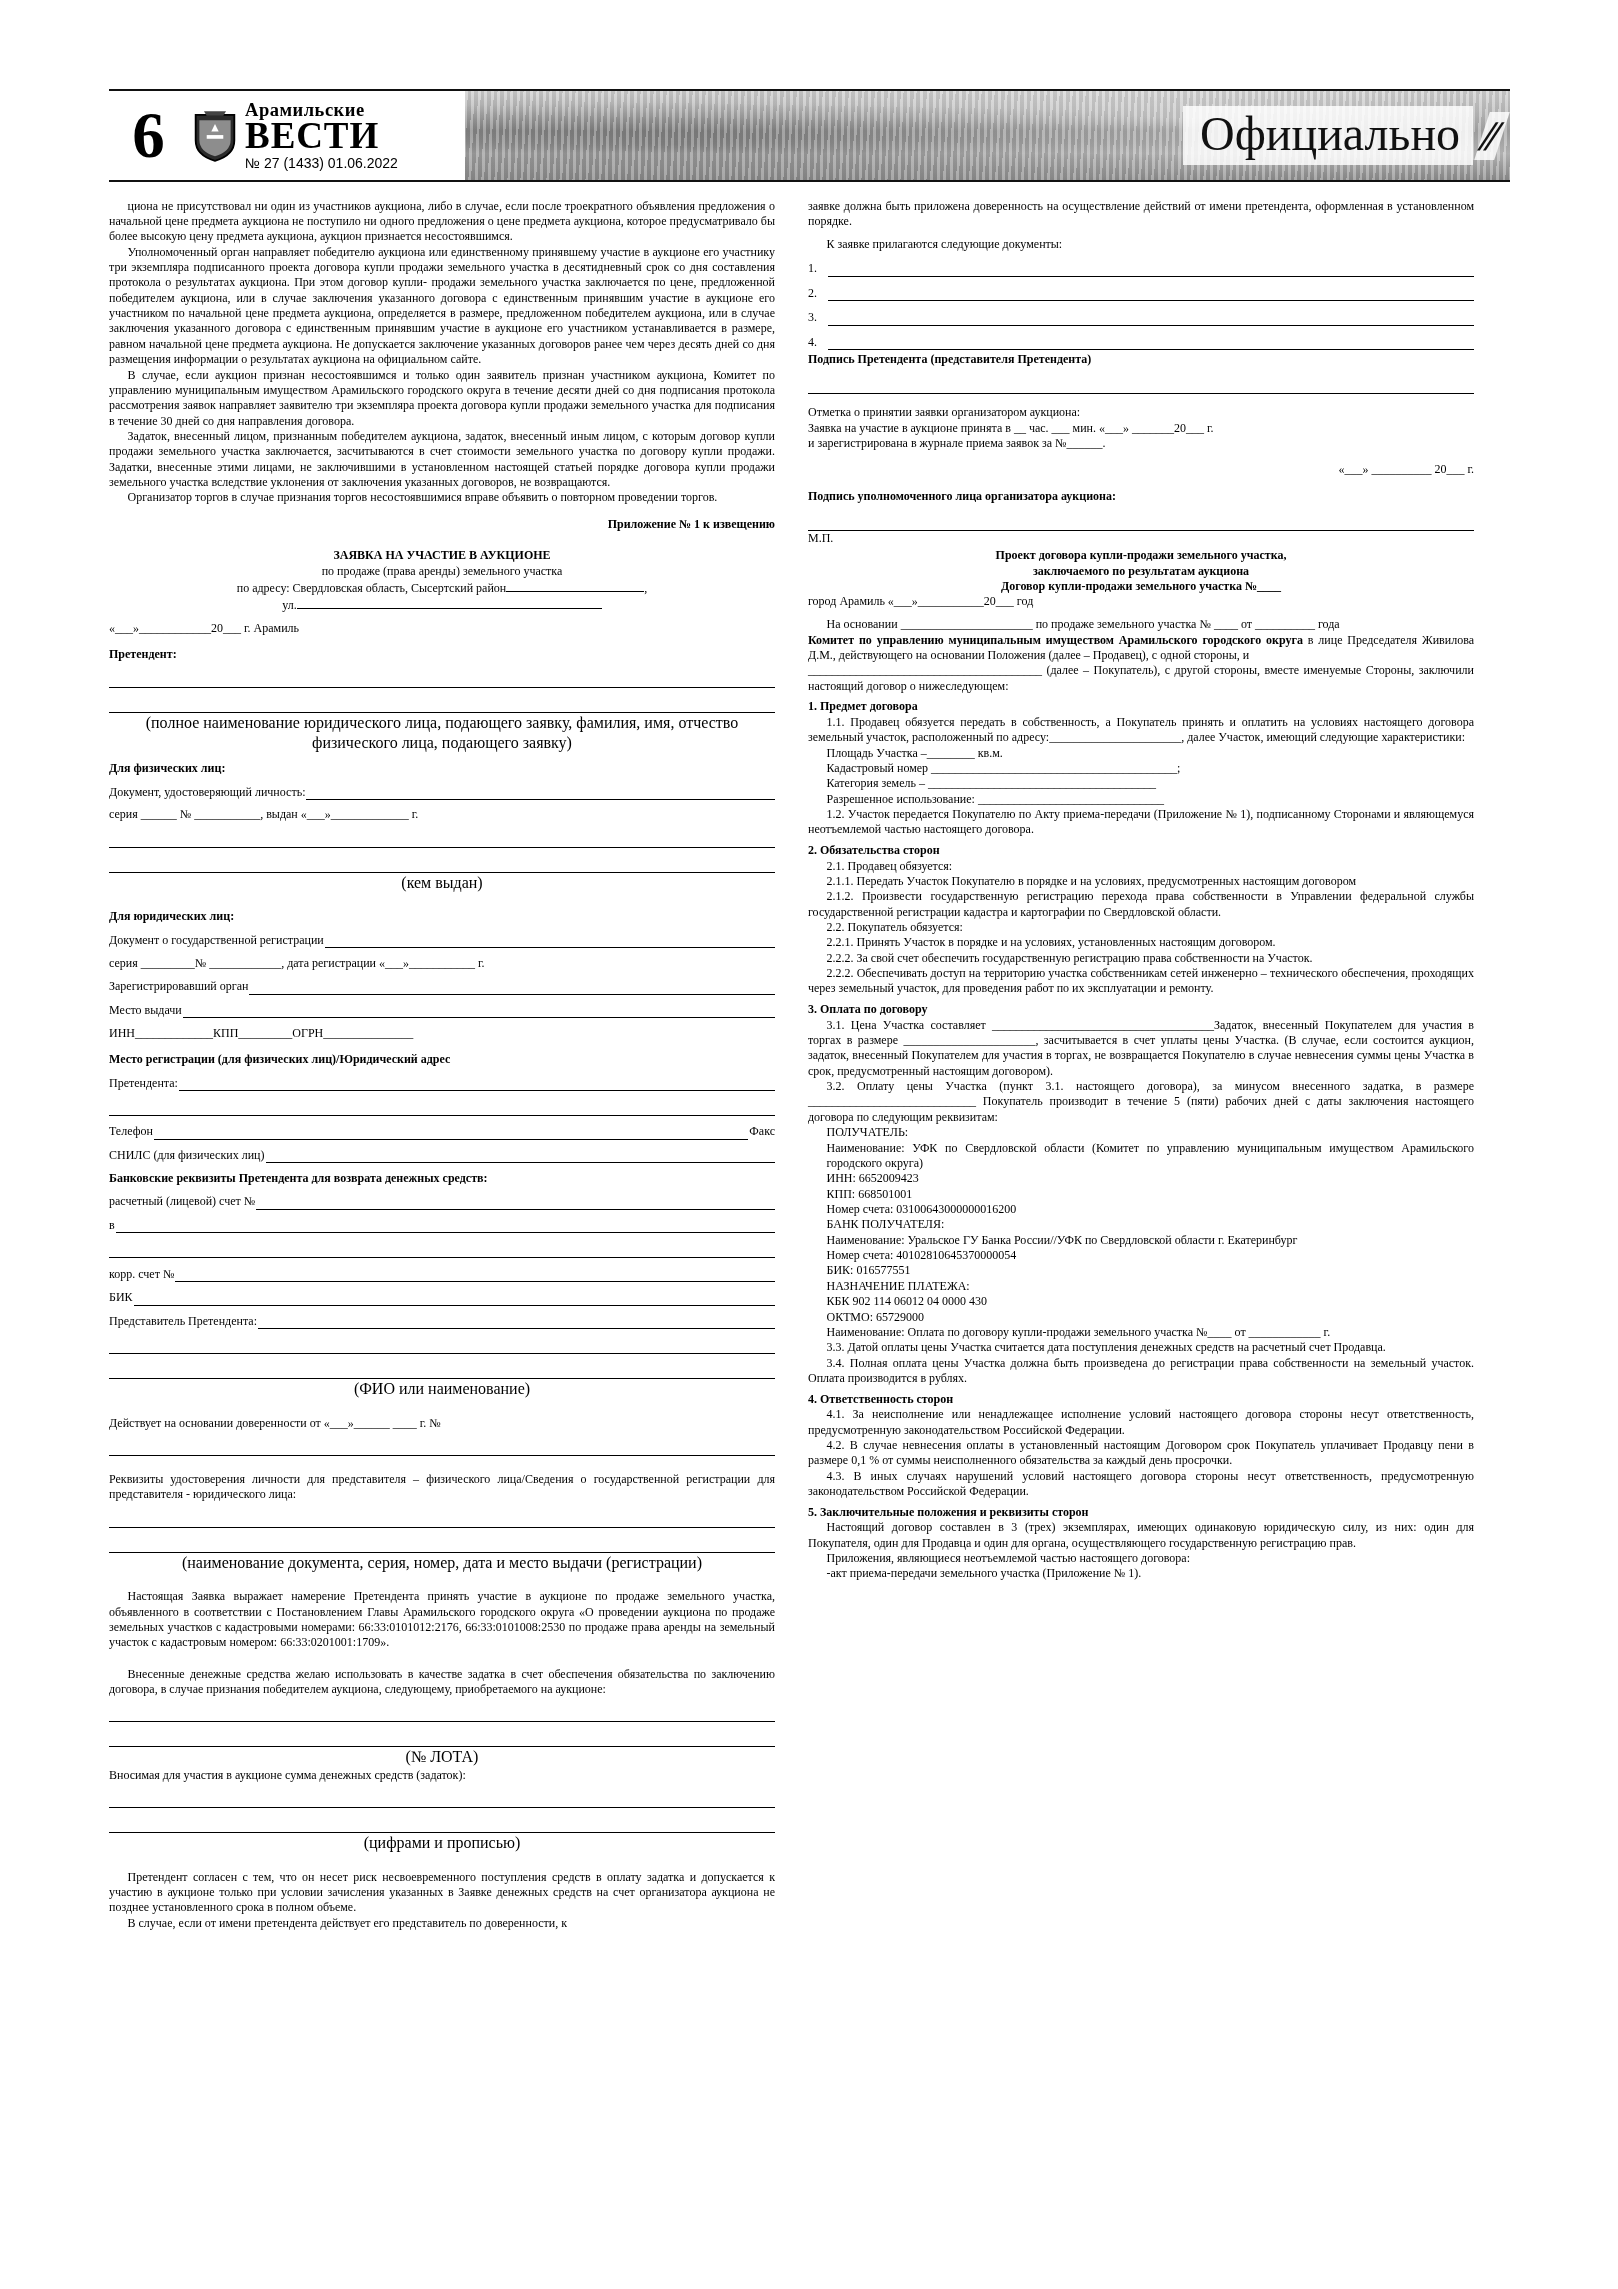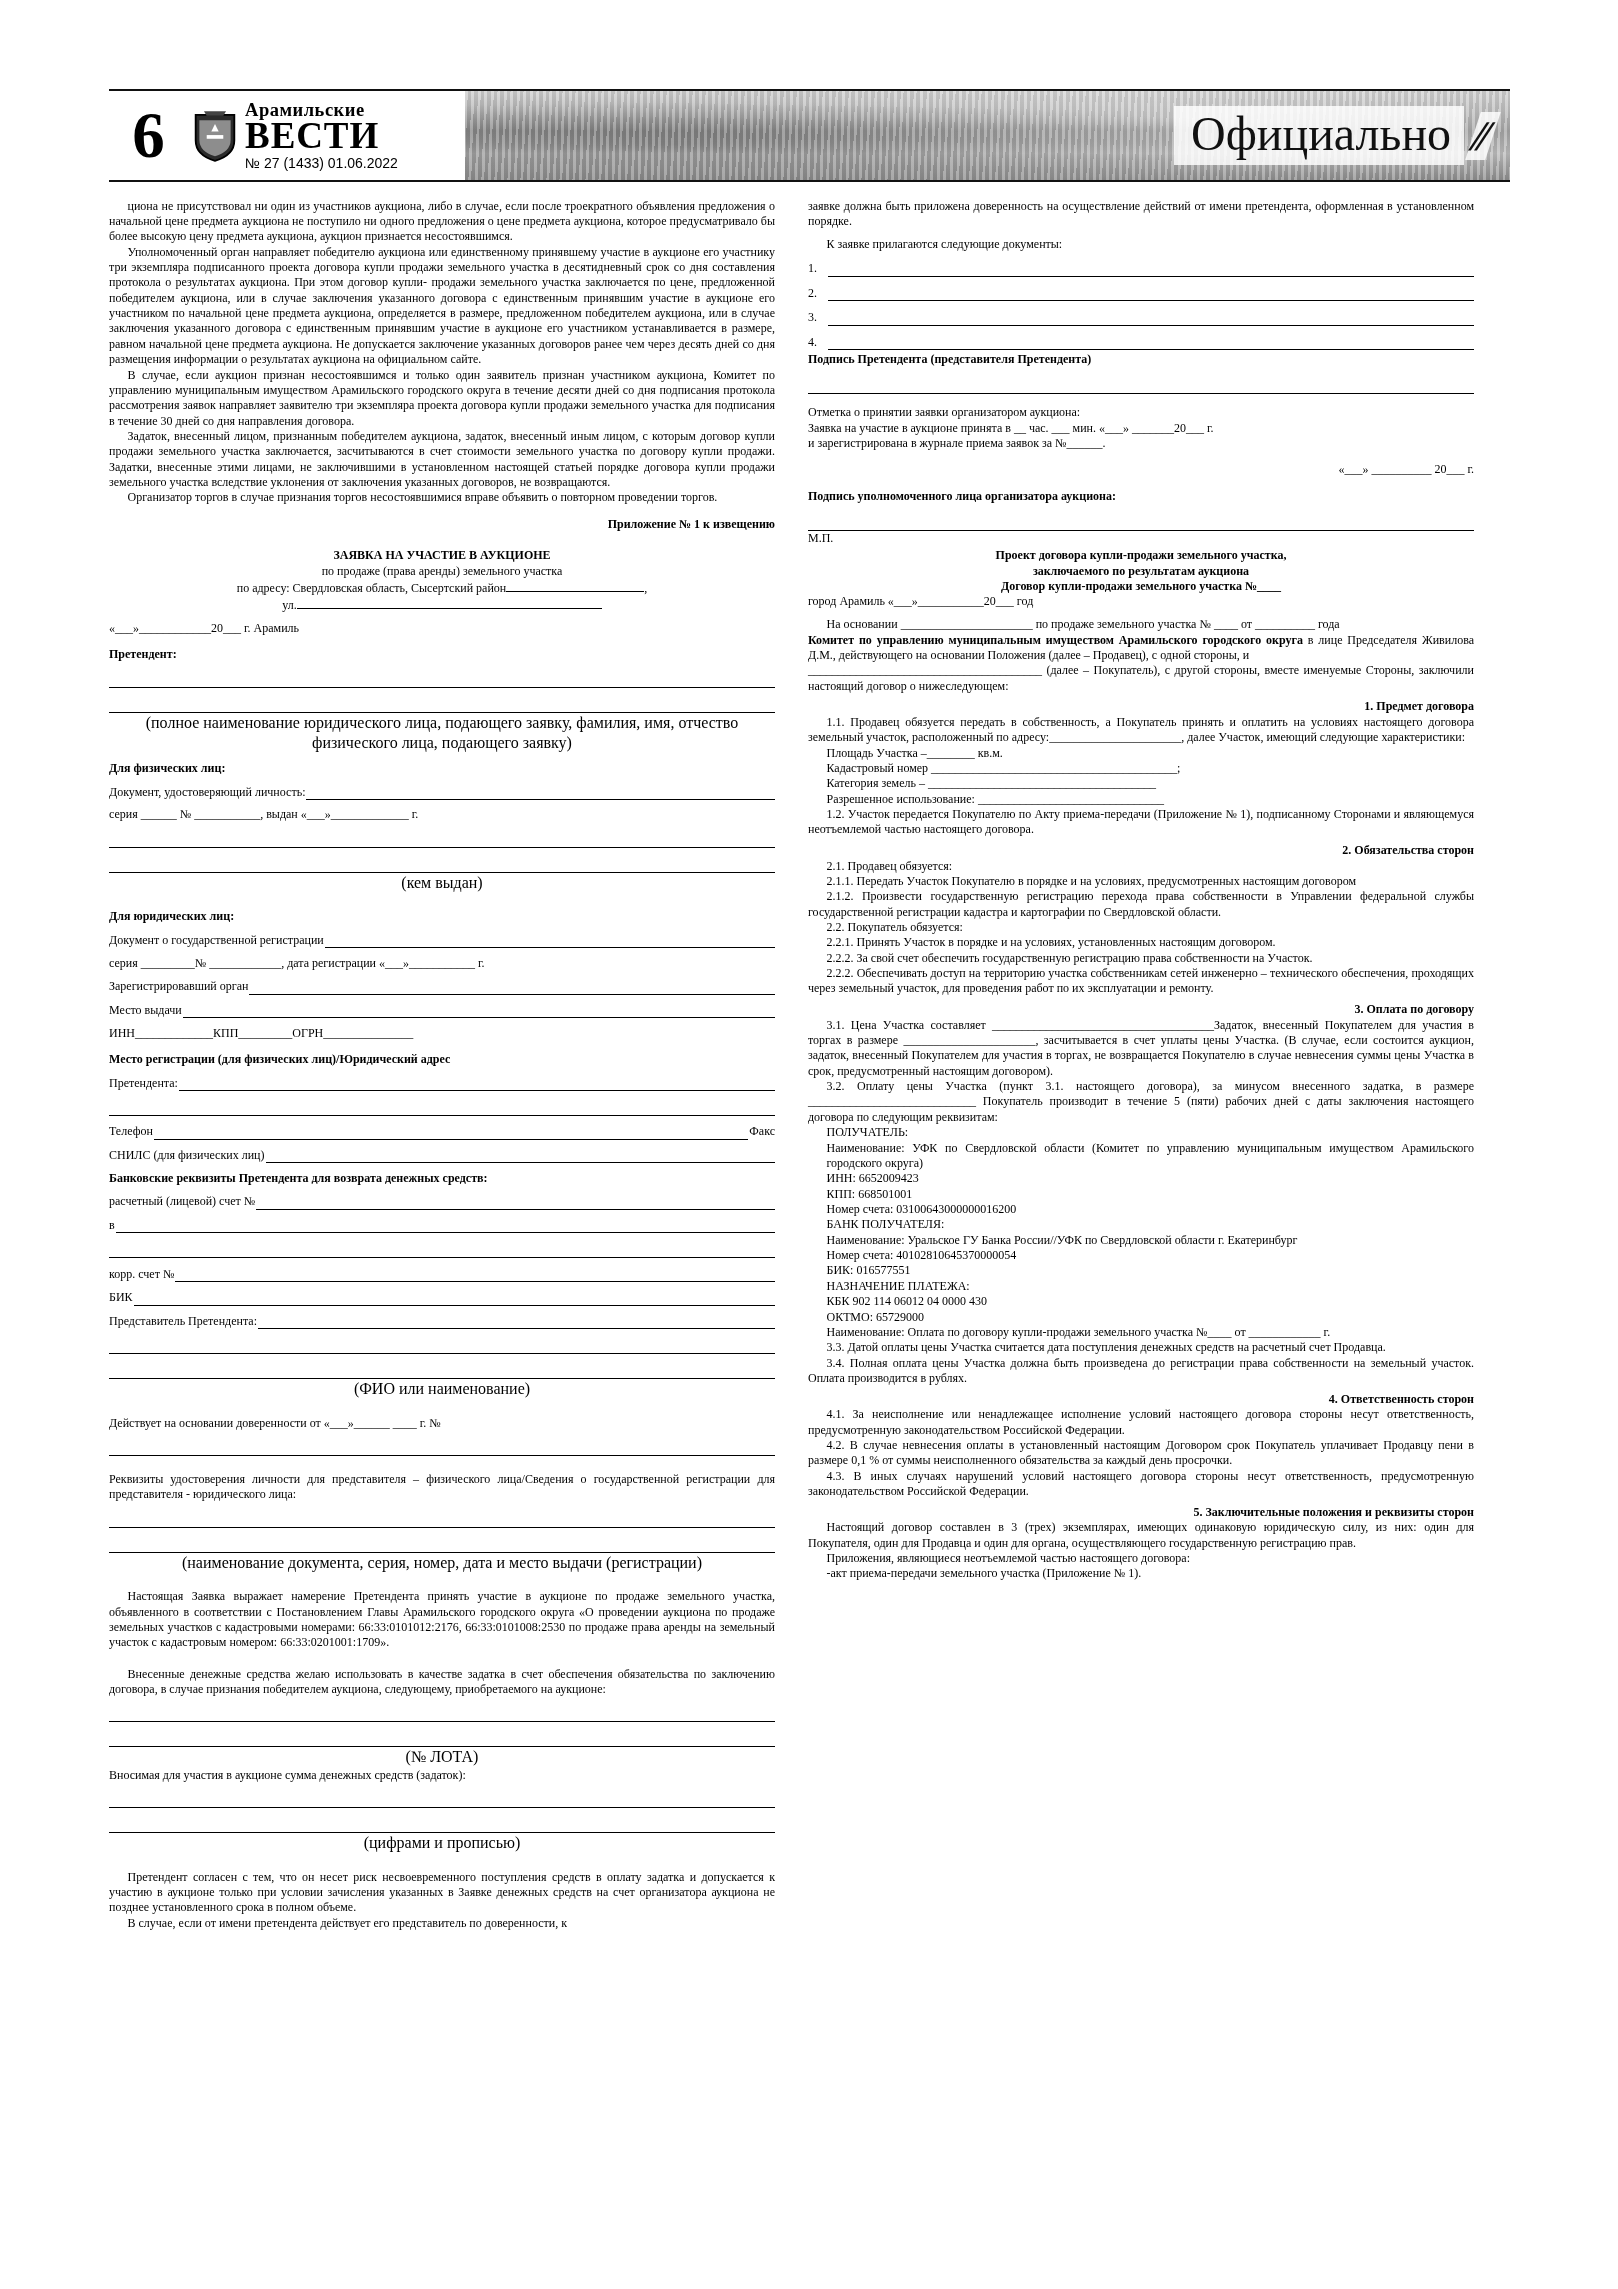--- a/index.html
+++ b/index.html
@@ -78,21 +78,21 @@
     position:absolute;inset:0;
     background:
       repeating-linear-gradient(92deg, rgba(255,255,255,.25) 0 2.8px, rgba(0,0,0,.07) 2.8px 6.5px),
       radial-gradient(ellipse at 20% 60%, rgba(0,0,0,.25), transparent 55%),
       radial-gradient(ellipse at 70% 30%, rgba(255,255,255,.35), transparent 50%);
   }
   .official-wrap{
     position:absolute;
     right:0;top:0;bottom:0;
     display:flex;align-items:center;
-    padding-right:17px;
+    padding-right:8px;
     z-index:3;
   }
   .official{
     font-family:"Liberation Serif", serif;
     font-size:48px;
     color:#111;
     background:rgba(255,255,255,.82);
     padding:0 13px 3.7px 16.6px;
   }
   .slashes{
@@ -145,21 +145,21 @@
   .field .lbl{white-space:nowrap;}
   .field .fill{flex:1;border-bottom:0.9px solid #000;height:12px;}
   .sm{font-size:11.4px;}
   .num-list{margin-top:3.7px;}
   .num-list .item{
     display:flex;align-items:flex-end;gap:3.7px;margin-top:9.2px;
   }
   .num-list .item .n{width:16.6px;}
   .num-list .item .fill{flex:1;border-bottom:0.9px solid #000;height:12px;}
   .caption{text-align:center;text-indent:0;font-size:16px;}
-  .sec-title{font-weight:bold;text-align:right;text-indent:0;margin-top:5.5px;}
+  .sec-title{font-weight:bold;text-align:left;text-indent:0;margin-top:5.5px;}
 </style>
 </head>
 <body>
 
 <div class="page">
 
   <div class="masthead">
     <div class="pageno">6</div>
     <div class="logo-block">
       <div class="crest">

